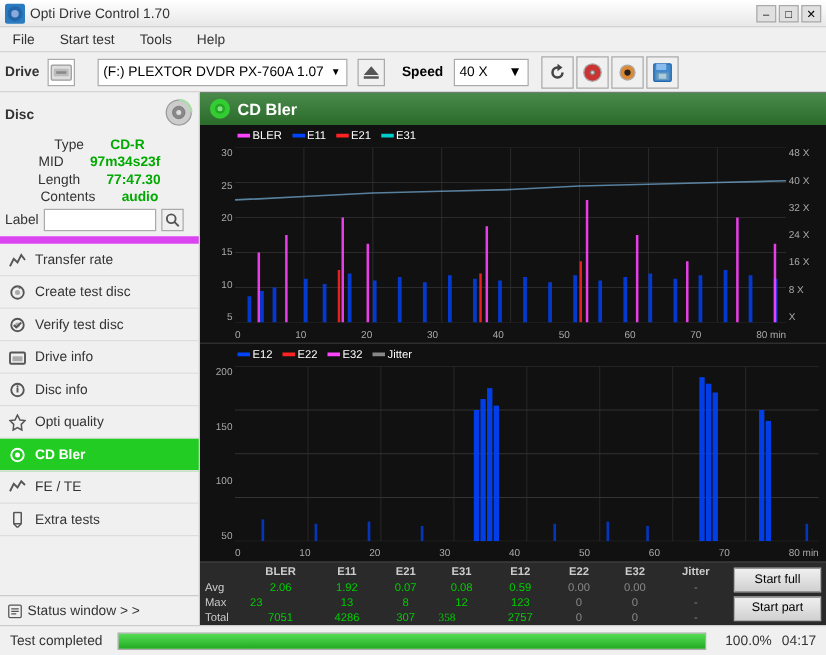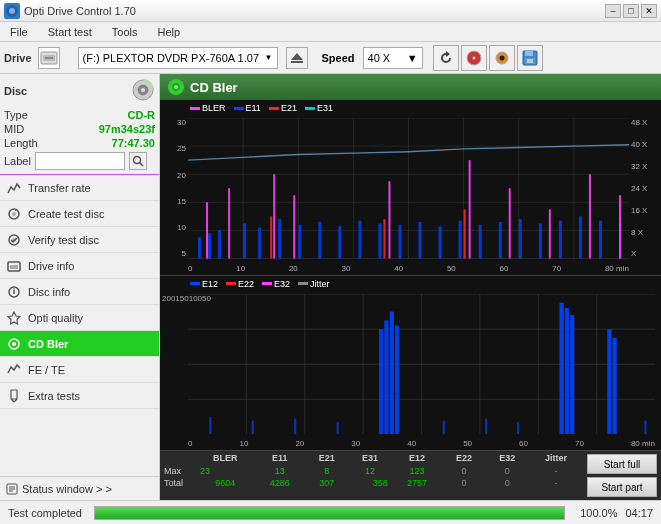--- a/index.html
+++ b/index.html
@@ -31,24 +31,24 @@
     .toolbar-btn { width: 26px; height: 26px; background: #f0f0f0; border: 1px solid #aaa; display: flex; align-items: center; justify-content: center; cursor: pointer; font-size: 14px; }
     .save-btn { margin-left: auto; }
     
     
     .main-layout { display: flex; height: calc(524px - 22px - 20px - 32px - 24px); }
     
     
     .left-panel { width: 160px; min-width: 160px; background: #f0f0f0; border-right: 1px solid #ccc; display: flex; flex-direction: column; }
     
     
-    .disc-section { padding: 4px; border-bottom: 1px solid #d946ef; }
+    .disc-section { padding: 4px; border-bottom: 6px solid #d946ef; }
     .disc-header { display: flex; align-items: center; justify-content: space-between; margin-bottom: 4px; }
     .disc-title { font-size: 11px; font-weight: bold; color: #333; }
-    .disc-info-row { display: flex; justify-content: space-between; padding: 1px 0; gap: 21px; }
+    .disc-info-row { display: flex; justify-content: center; padding: 1px 0; gap: 21px; }
     .disc-info-label { font-size: 11px; color: #333; }
     .disc-info-value { font-size: 11px; color: #00aa00; font-weight: bold; }
     .label-row { display: flex; align-items: center; gap: 4px; margin-top: 2px; }
     .label-input { height: 18px; border: 1px solid #aaa; background: #fff; width: 90px; font-size: 10px; padding: 0 2px; }
     .label-btn { width: 18px; height: 18px; background: #f0f0f0; border: 1px solid #aaa; font-size: 10px; display: flex; align-items: center; justify-content: center; cursor: pointer; }
     
     
     .nav-items { display: flex; flex-direction: column; flex: 1; }
     .nav-item { height: 26px; display: flex; align-items: center; padding: 0 6px; gap: 6px; cursor: pointer; border-bottom: 1px solid #ddd; }
     .nav-item.active { background: #22cc22; }
@@ -178,20 +178,24 @@
         <span class="disc-info-label">Type</span>
         <span class="disc-info-value">CD-R</span>
       </div>
       <div class="disc-info-row">
         <span class="disc-info-label">MID</span>
         <span class="disc-info-value">97m34s23f</span>
       </div>
       <div class="disc-info-row">
         <span class="disc-info-label">Length</span>
         <span class="disc-info-value">77:47.30</span>
+      </div>
+      <div class="disc-info-row">
+        <span class="disc-info-label">Contents</span>
+        <span class="disc-info-value">audio</span>
       </div>
       <div class="label-row">
         <span class="disc-info-label">Label</span>
         <input class="label-input" type="text" style="">
         <div class="label-btn">
           <svg width="12" height="12" viewBox="0 0 12 12">
             <circle cx="5" cy="5" r="3.5" fill="none" stroke="#555" stroke-width="1.5"></circle>
             <line x1="7.5" y1="7.5" x2="11" y2="11" stroke="#555" stroke-width="1.5"></line>
           </svg>
         </div>
@@ -433,21 +437,21 @@
         <div style="display:flex;align-items:center;gap:2px;">
           <div style="width:10px;height:3px;background:#ff44ff;"></div>
           <span style="font-size:9px;color:white;">E32</span>
         </div>
         <div style="display:flex;align-items:center;gap:2px;">
           <div style="width:10px;height:3px;background:#888888;"></div>
           <span style="font-size:9px;color:white;">Jitter</span>
         </div>
       </div>
 
-      <div style="position:absolute;left:2px;top:18px;bottom:16px;display:flex;flex-direction:row;justify-content:space-between;width:24px;">
+      <div style="position:absolute;left:2px;top:18px;bottom:16px;display:flex;flex-direction:column;justify-content:space-between;width:24px;">
         <span style="font-size:8px;color:#aaa;text-align:right;">200</span>
         <span style="font-size:8px;color:#aaa;text-align:right;">150</span>
         <span style="font-size:8px;color:#aaa;text-align:right;">100</span>
         <span style="font-size:8px;color:#aaa;text-align:right;">50</span>
       </div>
 
       <svg style="position:absolute;left:28px;right:6px;top:18px;bottom:16px;width:calc(100% - 34px);height:calc(100% - 34px);" viewBox="0 0 440 80" preserveAspectRatio="none">
 
         <line x1="0" y1="0" x2="440" y2="0" stroke="#333" stroke-width="0.5"></line>
         <line x1="0" y1="20" x2="440" y2="20" stroke="#333" stroke-width="0.5"></line>
@@ -506,36 +510,47 @@
               <th style="font-size:9px;color:#ccc;text-align:center;padding:2px 4px;">E21</th>
               <th style="font-size:9px;color:#ccc;text-align:center;padding:2px 4px;">E31</th>
               <th style="font-size:9px;color:#ccc;text-align:center;padding:2px 4px;">E12</th>
               <th style="font-size:9px;color:#ccc;text-align:center;padding:2px 4px;">E22</th>
               <th style="font-size:9px;color:#ccc;text-align:center;padding:2px 4px;">E32</th>
               <th style="font-size:9px;color:#ccc;text-align:center;padding:2px 4px;">Jitter</th>
             </tr>
           </thead>
           <tbody>
             <tr>
+              <td style="font-size:9px;color:#ccc;text-align:left;padding:1px 4px;">Avg</td>
+              <td style="font-size:9px;color:#00cc00;text-align:center;padding:1px 4px;">2.06</td>
+              <td style="font-size:9px;color:#00cc00;text-align:center;padding:1px 4px;">1.92</td>
+              <td style="font-size:9px;color:#00cc00;text-align:center;padding:1px 4px;">0.07</td>
+              <td style="font-size:9px;color:#00cc00;text-align:center;padding:1px 4px;">0.08</td>
+              <td style="font-size:9px;color:#00cc00;text-align:center;padding:1px 4px;">0.59</td>
+              <td style="font-size:9px;color:#888;text-align:center;padding:1px 4px;">0.00</td>
+              <td style="font-size:9px;color:#888;text-align:center;padding:1px 4px;">0.00</td>
+              <td style="font-size:9px;color:#888;text-align:center;padding:1px 4px;">-</td>
+            </tr>
+            <tr>
               <td style="font-size:9px;color:#ccc;text-align:left;padding:1px 4px;">Max</td>
               <td style="font-size:9px;color:#00cc00;text-align:left;padding:1px 4px;">23</td>
               <td style="font-size:9px;color:#00cc00;text-align:center;padding:1px 4px;">13</td>
               <td style="font-size:9px;color:#00cc00;text-align:center;padding:1px 4px;">8</td>
               <td style="font-size:9px;color:#00cc00;text-align:center;padding:1px 4px;">12</td>
               <td style="font-size:9px;color:#00cc00;text-align:center;padding:1px 4px;">123</td>
               <td style="font-size:9px;color:#888;text-align:center;padding:1px 4px;">0</td>
               <td style="font-size:9px;color:#888;text-align:center;padding:1px 4px;">0</td>
               <td style="font-size:9px;color:#888;text-align:center;padding:1px 4px;">-</td>
             </tr>
             <tr>
               <td style="font-size:9px;color:#ccc;text-align:left;padding:1px 4px;">Total</td>
-              <td style="font-size:9px;color:#00cc00;text-align:center;padding:1px 4px;">9604</td>
+              <td style="font-size:9px;color:#00cc00;text-align:center;padding:1px 4px;">7051</td>
               <td style="font-size:9px;color:#00cc00;text-align:center;padding:1px 4px;">4286</td>
               <td style="font-size:9px;color:#00cc00;text-align:center;padding:1px 4px;">307</td>
-              <td style="font-size:9px;color:#00cc00;text-align:right;padding:1px 4px;">358</td>
+              <td style="font-size:9px;color:#00cc00;text-align:left;padding:1px 4px;font-family:Liberation Serif, serif;">358</td>
               <td style="font-size:9px;color:#00cc00;text-align:center;padding:1px 4px;">2757</td>
               <td style="font-size:9px;color:#888;text-align:center;padding:1px 4px;">0</td>
               <td style="font-size:9px;color:#888;text-align:center;padding:1px 4px;">0</td>
               <td style="font-size:9px;color:#888;text-align:center;padding:1px 4px;">-</td>
             </tr>
           </tbody>
         </table>
       </div>
       <div style="display:flex;flex-direction:column;justify-content:center;gap:3px;padding:3px 4px;">
         <button class="start-btn">Start full</button>

